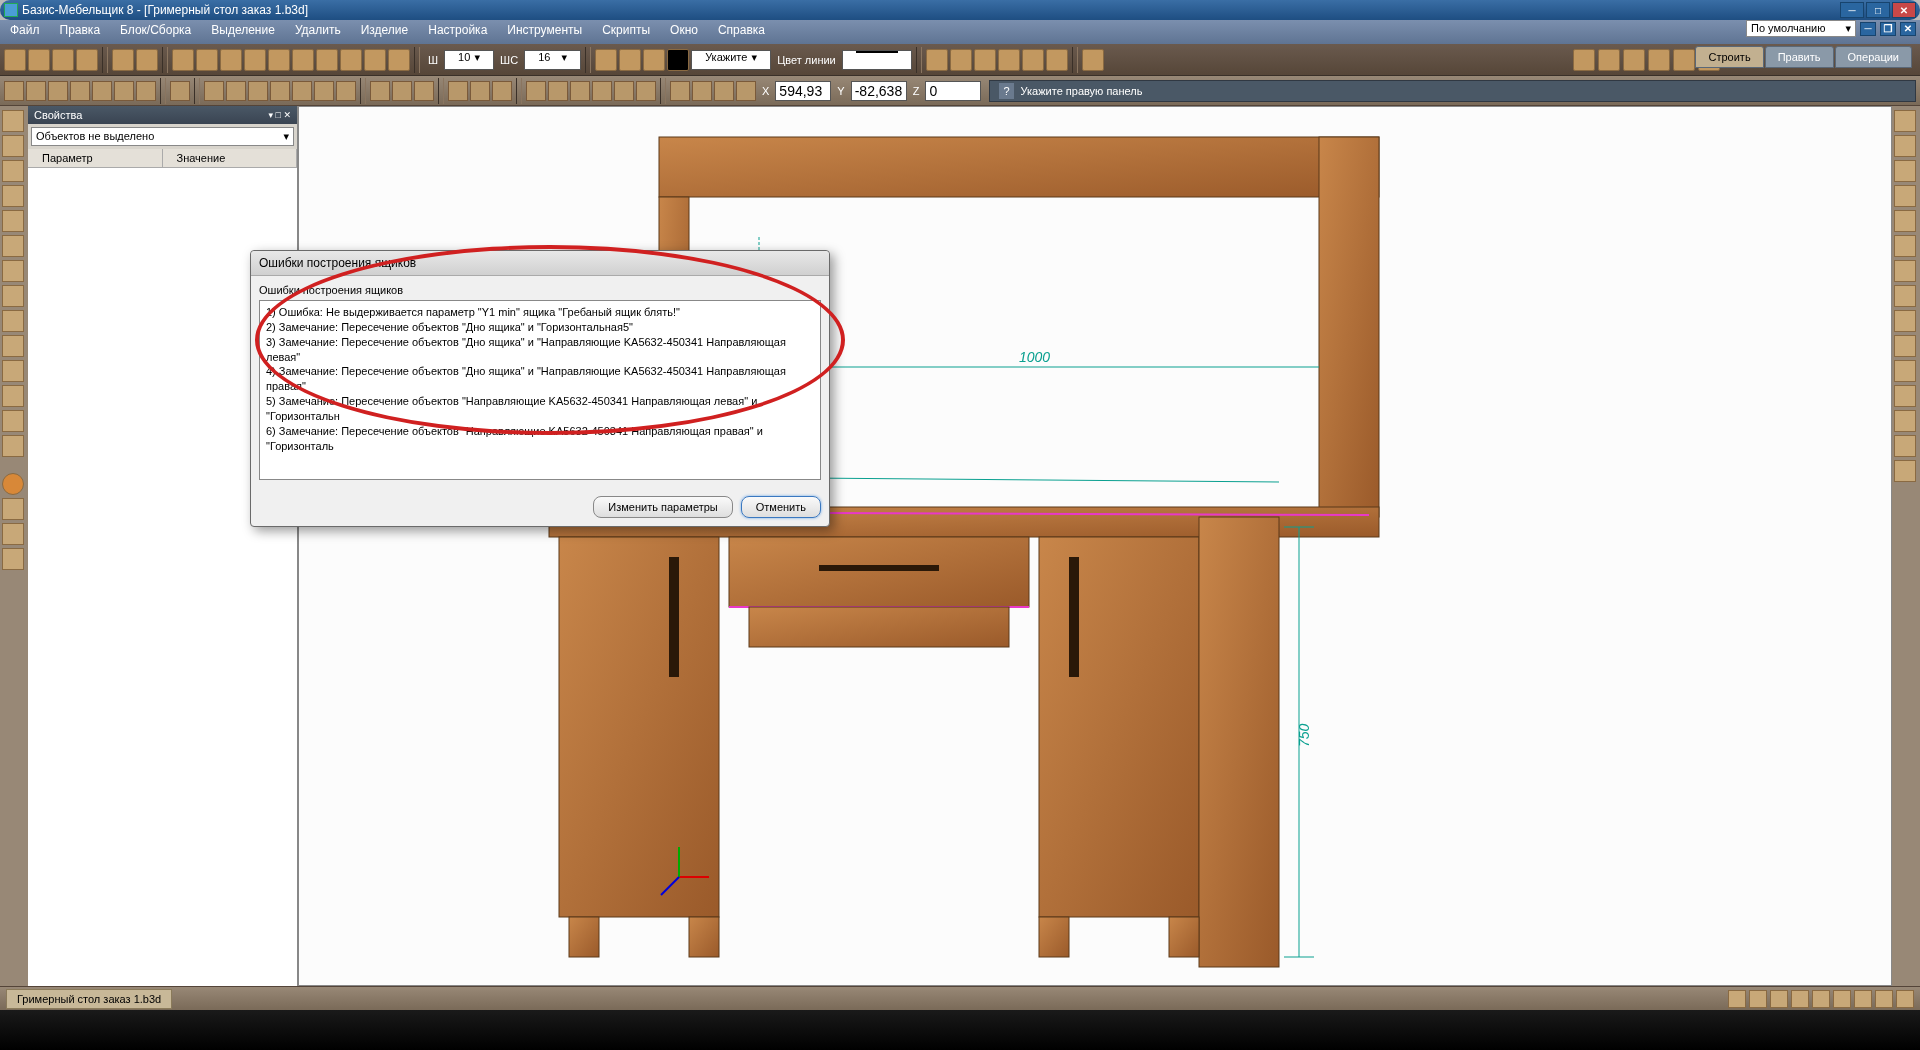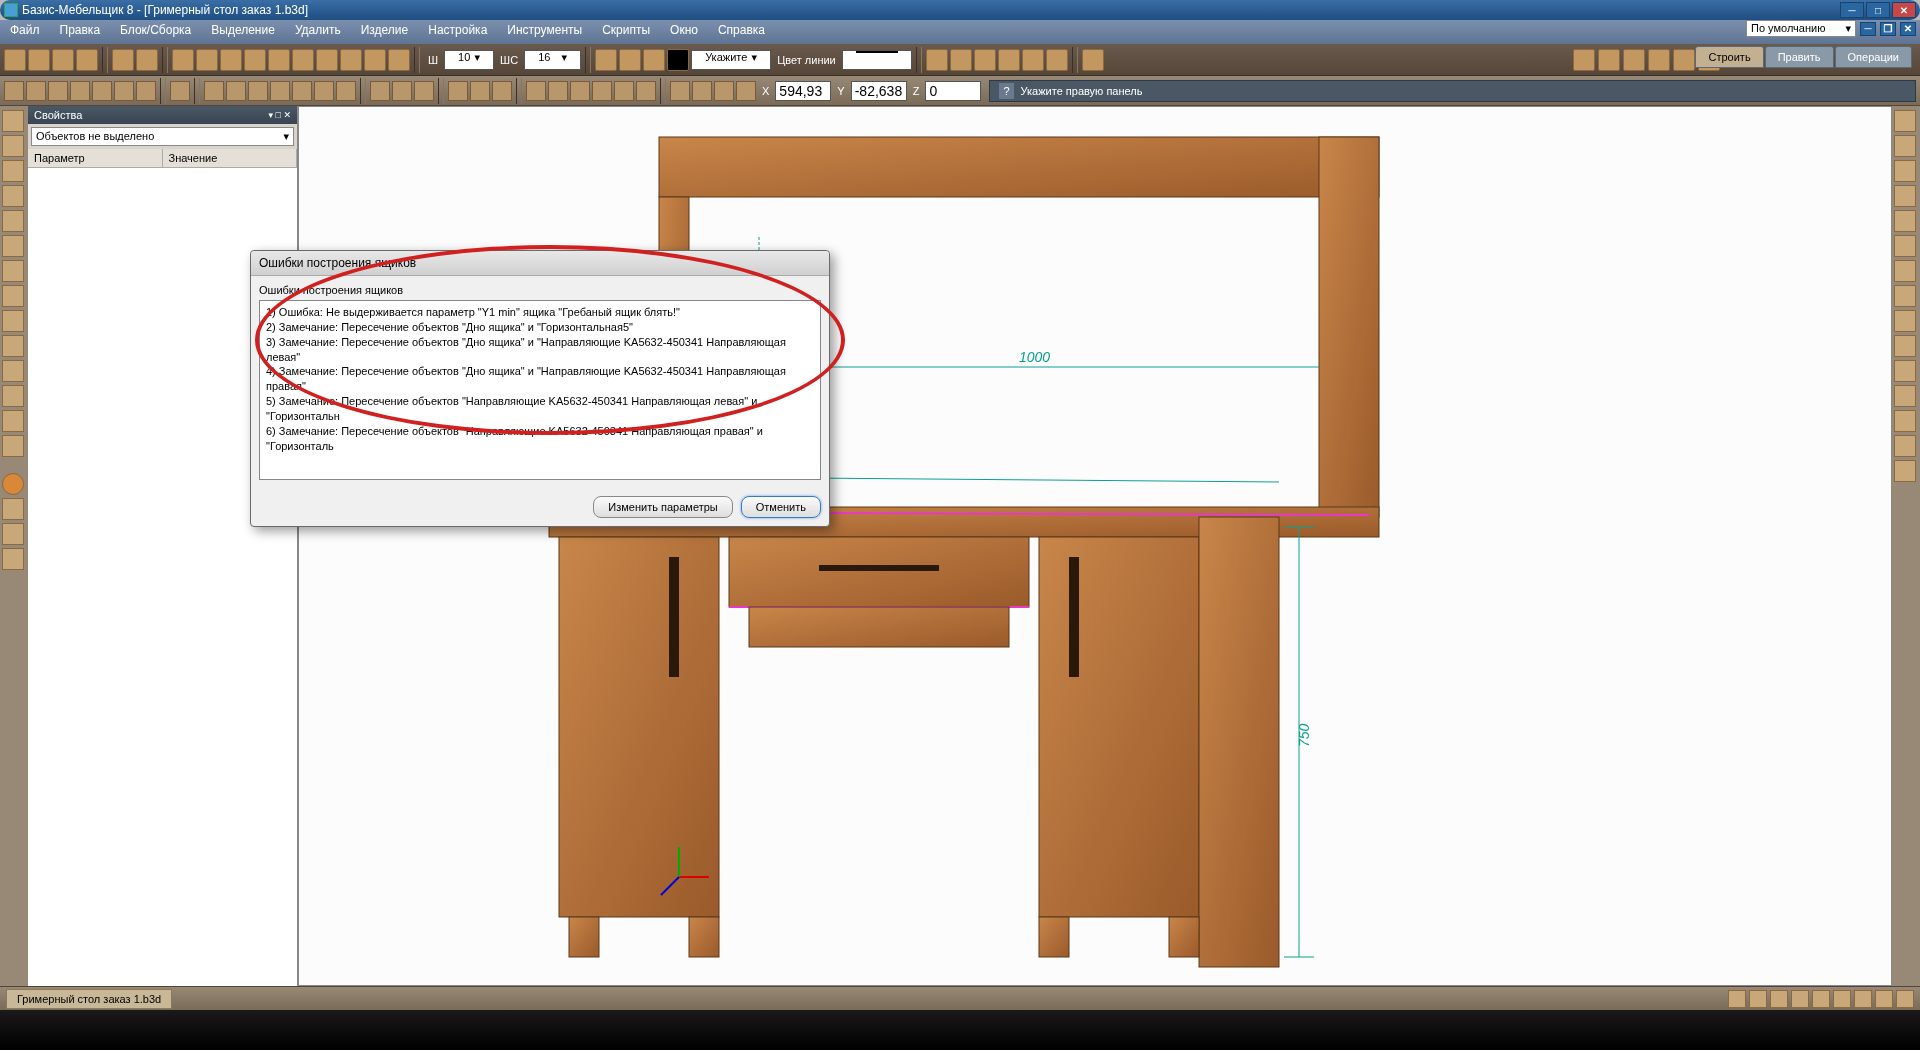--- a/index.html
+++ b/index.html
@@ -32,21 +32,21 @@
 .info-bar{flex:1;height:22px;background:#4a5866;color:#fff;display:flex;align-items:center;padding:0 8px;font-size:11px;margin-left:6px;border:1px solid #303842;}
 
 .main{display:flex;height:calc(100% - 20px - 24px - 32px - 30px - 24px - 40px);}
 .left-tool{width:28px;background:#988876;display:flex;flex-direction:column;padding:4px 2px;gap:3px;}
 .lt-btn{width:22px;height:22px;background:#c8a878;border:1px solid #8a6a42;}
 .right-tool{width:28px;background:#988876;display:flex;flex-direction:column;padding:4px 2px;gap:3px;}
 .prop-panel{width:270px;background:#d8d4cc;border-right:1px solid #888;display:flex;flex-direction:column;}
 .prop-title{background:linear-gradient(#4a5866,#3a4452);color:#fff;padding:3px 6px;font-size:11px;display:flex;justify-content:space-between;align-items:center;}
 .prop-combo{margin:3px;background:#fff;border:1px solid #888;padding:2px 4px;font-size:11px;display:flex;justify-content:space-between;}
 .prop-head{display:flex;background:#e4e0d8;border-bottom:1px solid #aaa;font-size:11px;}
-.prop-head div{padding:3px 6px;border-right:1px solid #aaa;}
+.prop-head div{padding:3px 6px;border-right:1px solid #aaa;margin-left:8px;}
 .prop-body{flex:1;background:#fff;}
 
 .viewport{flex:1;background:#fcfcfc;position:relative;overflow:hidden;border:1px solid #888;}
 .viewport svg{position:absolute;top:0;left:0;}
 
 .dialog{position:absolute;left:250px;top:250px;width:580px;background:#f0f0f0;border:1px solid #6a6a6a;box-shadow:4px 4px 12px rgba(0,0,0,0.4);border-radius:4px;}
 .dlg-title{background:linear-gradient(#e8e8e8,#d0d0d0);padding:5px 8px;font-size:12px;border-bottom:1px solid #aaa;border-radius:4px 4px 0 0;}
 .dlg-body{padding:8px;}
 .dlg-group-title{font-size:11px;margin-bottom:4px;}
 .dlg-list{background:#fff;border:1px solid #888;height:180px;padding:4px 6px;font-size:11px;line-height:1.35;overflow:auto;}

